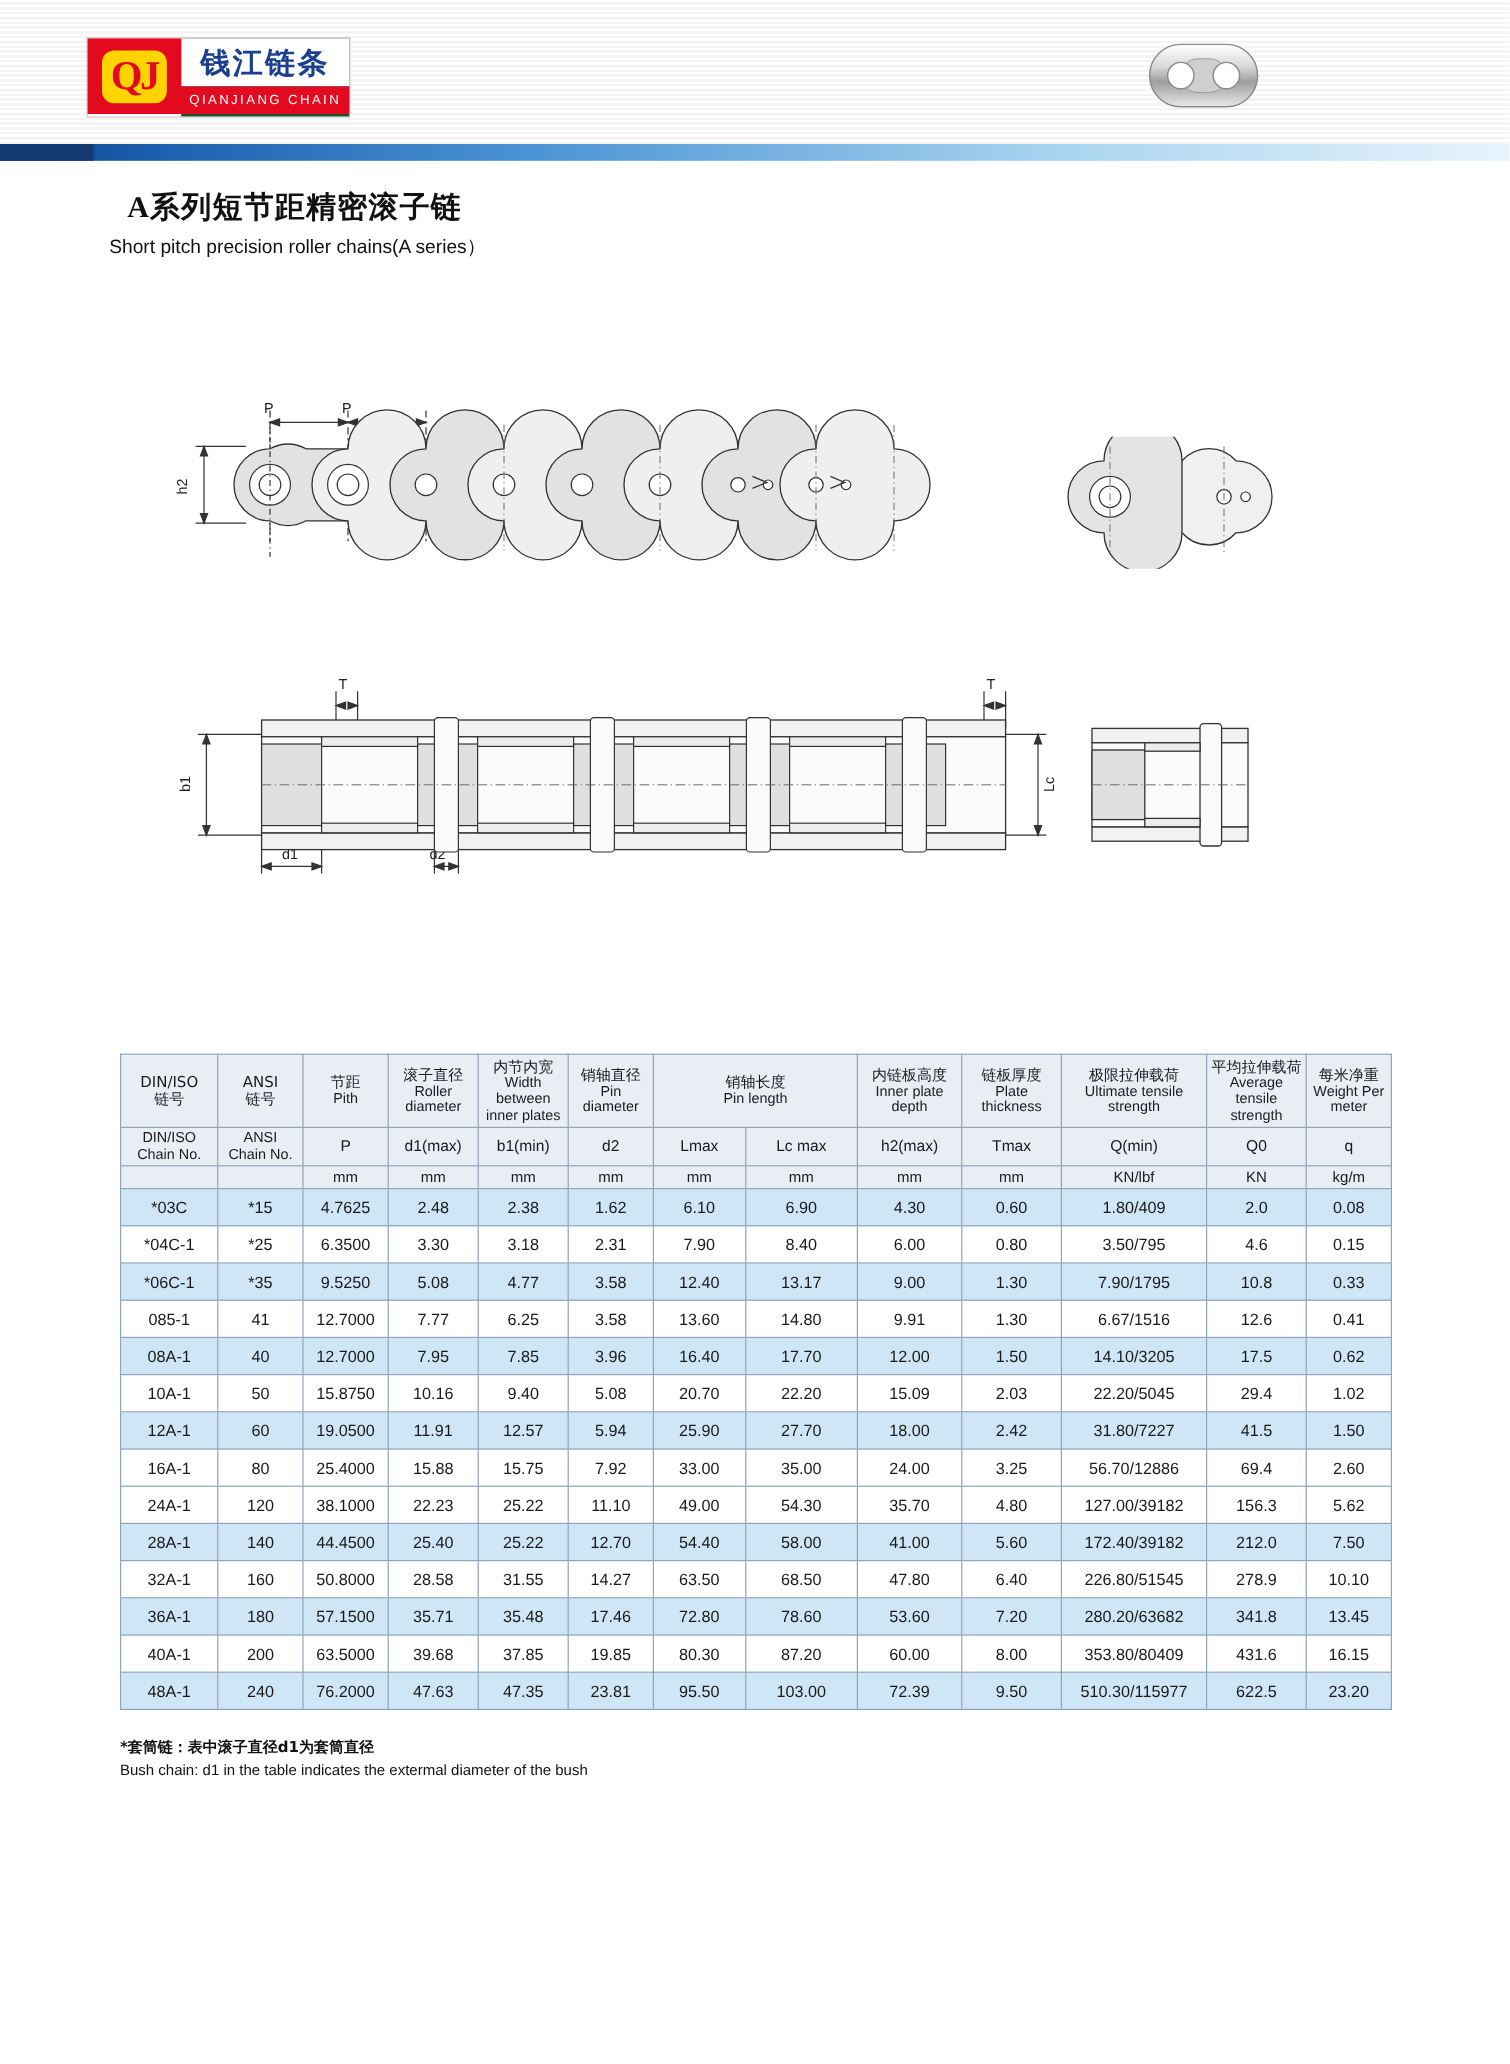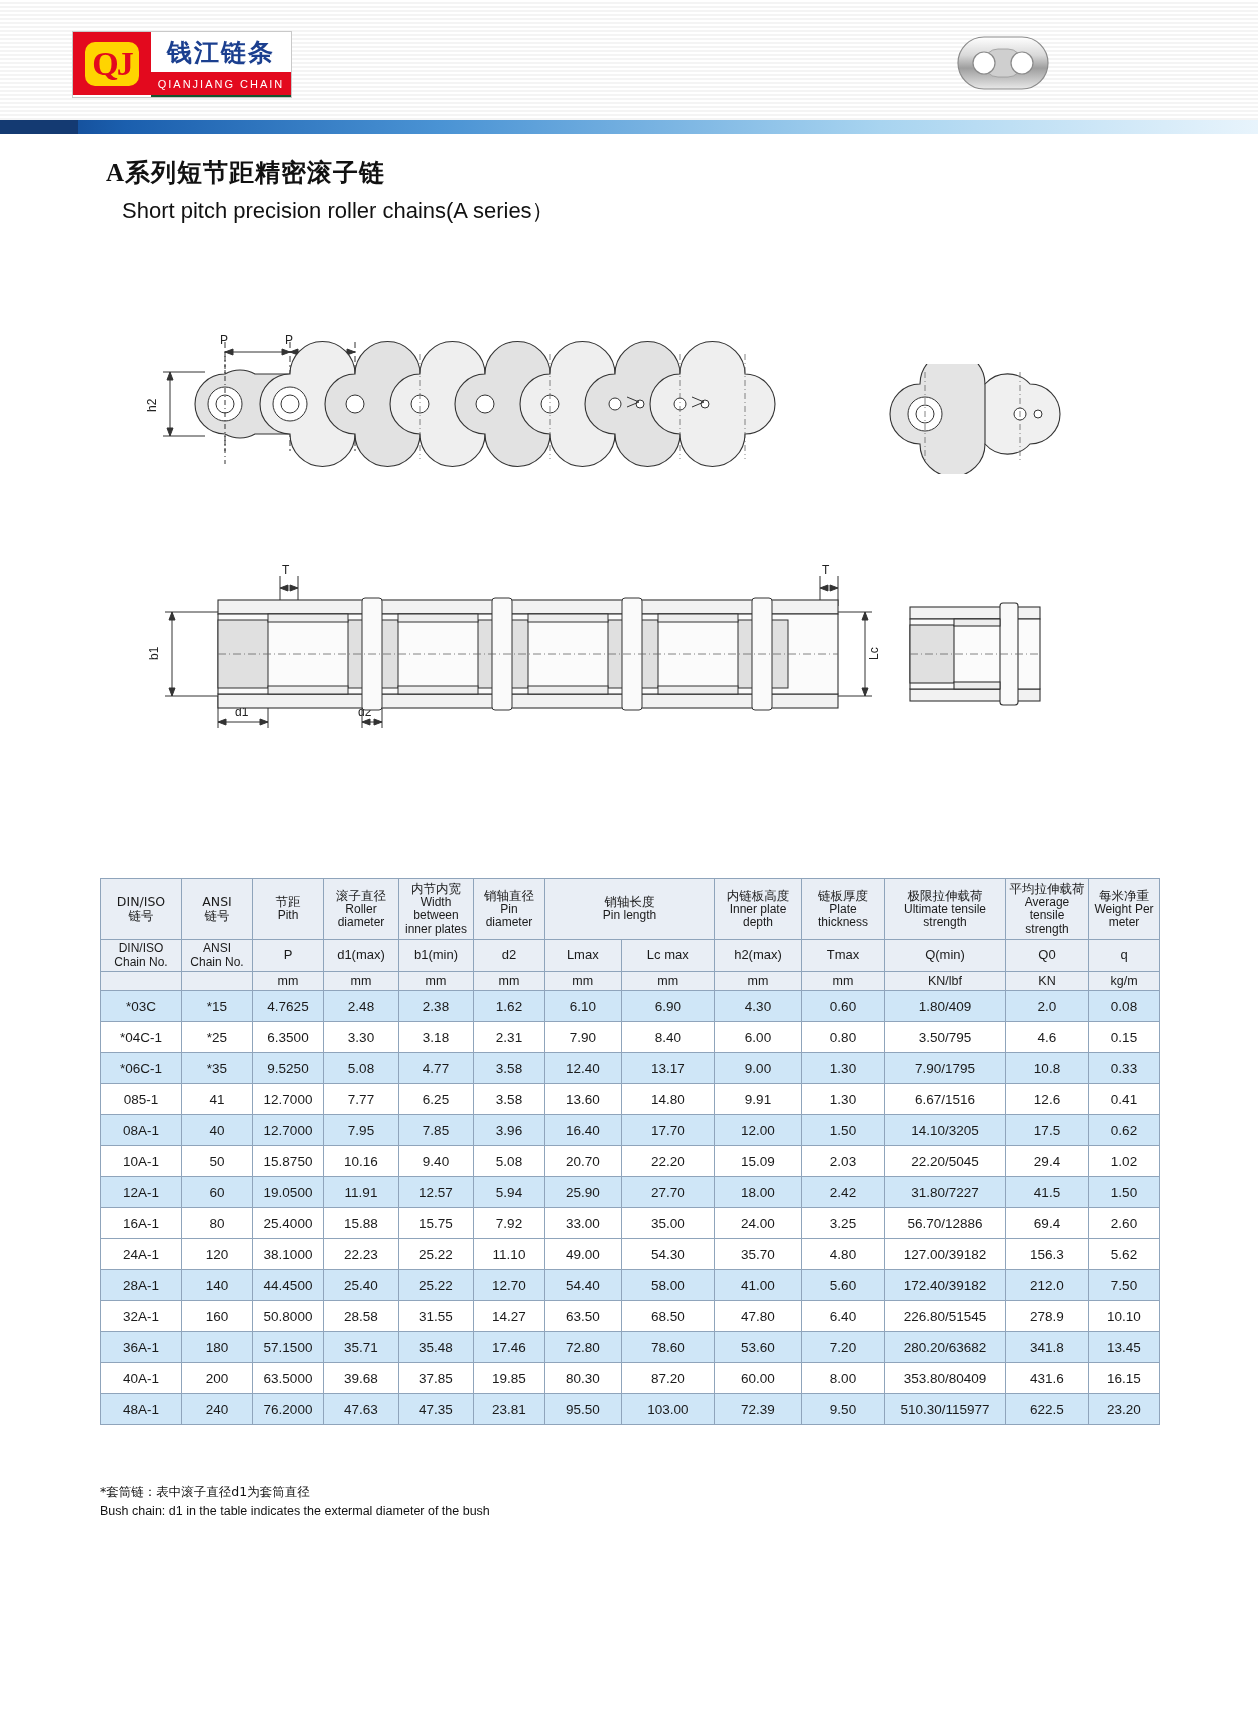--- a/index.html
+++ b/index.html
@@ -58,22 +58,22 @@
   .blue-bar .dark { position:absolute; left:0; top:0; width:78px; height:14px; background:#143a72;}
   .page-body { position:absolute; left:0; top:134px; width:1258px; }
 
   
   .title-cn {
     position:absolute; left:106px; top:22px;
     font-size:25px; font-weight:bold; color:#111;
     font-family:Liberation Serif, serif; letter-spacing:1px;
   }
   .title-en {
-    position:absolute; left:122px; top:62px;
-    font-size:22px; color:#111;
+    position:absolute; left:91px; top:62px;
+    font-size:16px; color:#111;
     font-family:"Liberation Sans", sans-serif;
   }
 
   
   .drawing { position:absolute; }
   .dim-label { font-size:12px; fill:#222; font-family:"Liberation Sans",sans-serif;}
 
   
   .tbl-wrap { position:absolute; left:100px; top:744px; width:1060px; }
   table.spec {
@@ -99,21 +99,21 @@
   tbody tr.alt td { background:#cfe6f7; }
   tbody tr.plain td { background:#ffffff; }
   .unit-row td { background:#e9eef5 !important; font-size:12.5px; }
   .sym-row td { background:#e9eef5 !important; font-size:13px; }
 
   
   .footnote {
     position:absolute; left:100px; top:1313px;
     font-size:12.5px; color:#111; line-height:1.5;
   }
-  .footnote .cn { font-family:"DejaVu Sans", sans-serif; font-weight:normal;margin-top:36px; }
+  .footnote .cn { font-family:"DejaVu Sans", sans-serif; font-weight:bold; }
 </style>
 </head>
 <body>
 
 <div class="header">
   <div class="logo-box">
     <div class="logo-mark">
       <div class="q">QJ</div>
     </div>
     <div class="logo-text">

